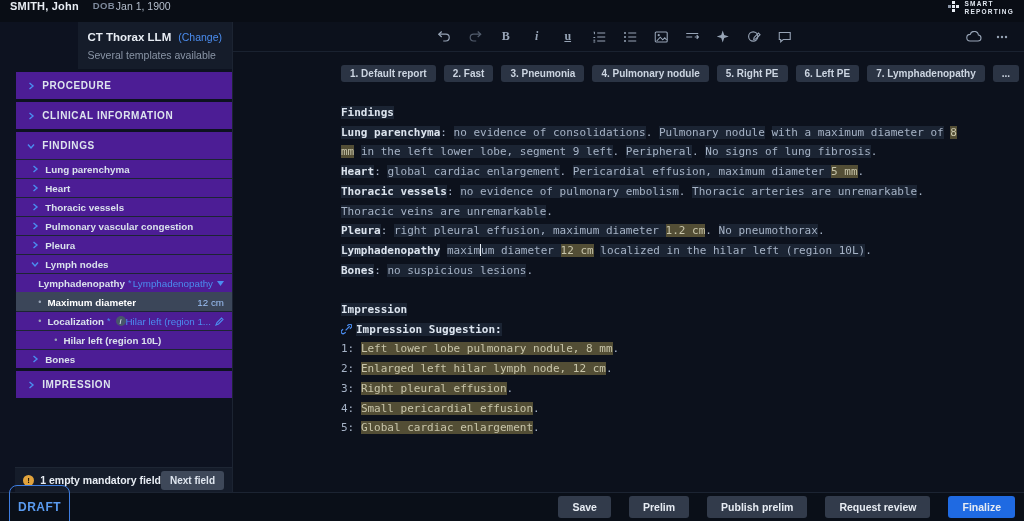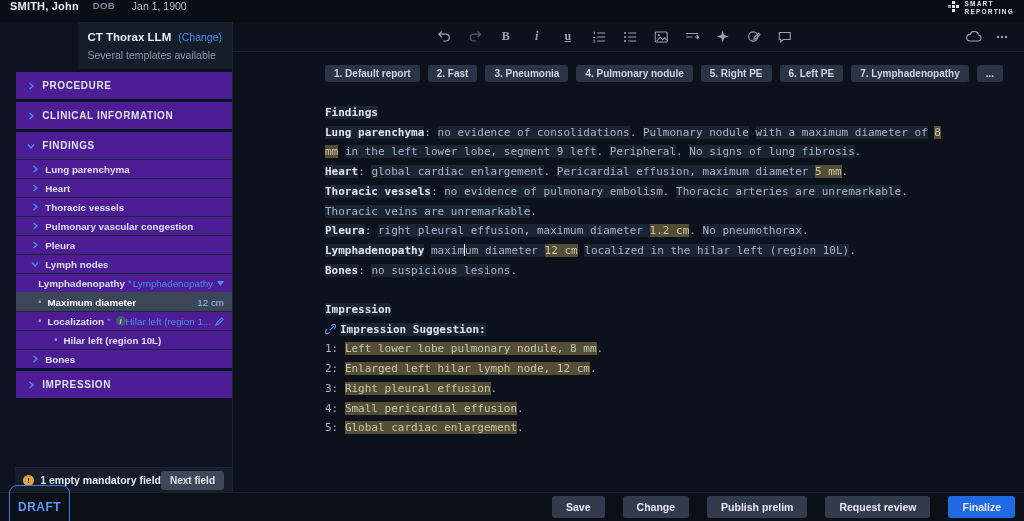--- a/index.html
+++ b/index.html
@@ -5,21 +5,21 @@
   * { margin:0; padding:0; box-sizing:border-box; }
   html,body { width:1024px; height:521px; overflow:hidden; background:#0c111c;
               font-family:"Liberation Sans", sans-serif; }
   .app { width:1024px; height:521px; display:flex; flex-direction:column; background:#0c111c; }
 
   
   .topbar { height:22px; background:#090d15; display:flex; align-items:flex-start;
             padding:0 10px; flex:0 0 22px; }
   .patient-name { font-size:11px; font-weight:bold; color:#e8edf4; letter-spacing:.2px; }
   .dob-label { font-size:9.5px; font-weight:bold; color:#7e8a9c; margin-left:14px; letter-spacing:.3px; }
-  .dob-value { font-size:10.5px; color:#b5bfcd; margin-left:17px; }
+  .dob-value { font-size:10.5px; color:#b5bfcd; margin-left:1px; }
   .brand { margin-left:auto; display:flex; align-items:center; gap:5px; color:#e8edf4; }
   .brand-text { font-size:6.5px; font-weight:bold; letter-spacing:1.2px; line-height:7.5px; color:#dfe6ef; }
 
   
   .mid { flex:1 1 auto; display:flex; min-height:0; }
 
   
   .sidebar { width:233px; flex:0 0 233px; background:#0d1220; border-right:1px solid #1c2432;
              display:flex; flex-direction:column;align-items:flex-end; }
   .sb-header { background:#151c2a; padding:9px 10px 8px; margin-bottom:3px; }
@@ -66,21 +66,21 @@
   .tb-center { position:absolute; left:50%; transform:translateX(-54%); display:flex;
                align-items:center; gap:15px; }
   .tb-right { margin-left:auto; display:flex; align-items:center; gap:12px; padding-right:14px; }
   .tb-icon { color:#97a4b6; display:inline-flex; align-items:center; justify-content:center;
              width:16px; height:16px; cursor:pointer; }
   .tb-icon.dim { color:#525c6c; }
   .tb-letter { font-size:12px; font-weight:bold; font-family:"Liberation Serif", serif; }
   .tb-letter.it { font-style:italic; font-weight:bold; }
   .tb-letter.un { text-decoration:underline; font-weight:bold; }
 
-  .content { flex:1 1 auto; padding:13px 0 0 92px; min-height:0; }
+  .content { flex:1 1 auto; padding:13px 0 0 92px; min-height:0;margin-left:16px; }
   .chips { display:flex; gap:8px; }
   .chip { background:#2b3444; color:#ccd5e1; font-size:10px; font-weight:bold; border-radius:3px;
           padding:3px 9px; cursor:pointer; white-space:nowrap; }
 
   .report { margin-top:21px; width:622px; font-family:"DejaVu Sans Mono", monospace;
             font-size:11px; line-height:19.7px; color:#a6b3c6; }
   .rline { min-height:19.7px; }
   .rblank { height:19.7px; }
   .seg-label { font-weight:bold; color:#dce4ee; background:#1b2433; }
   .seg-h { background:#1b2433; }
@@ -393,20 +393,20 @@
             <div class="rline"><span>5: </span><span class="seg-v">Global cardiac enlargement</span><span>.</span></div>
           </div>
       </div>
     </div>
   </div>
 
   <div class="bottombar">
     <span class="draft-badge">DRAFT</span>
     <div class="bb-buttons" id="footer-buttons">
         <button class="bb-btn">Save</button>
-        <button class="bb-btn">Change</button>
+        <button class="bb-btn">Prelim</button>
         <button class="bb-btn">Publish prelim</button>
         <button class="bb-btn">Request review</button>
         <button class="bb-btn primary">Finalize</button>
       </div>
   </div>
 
 </div>
 
 </body></html>

